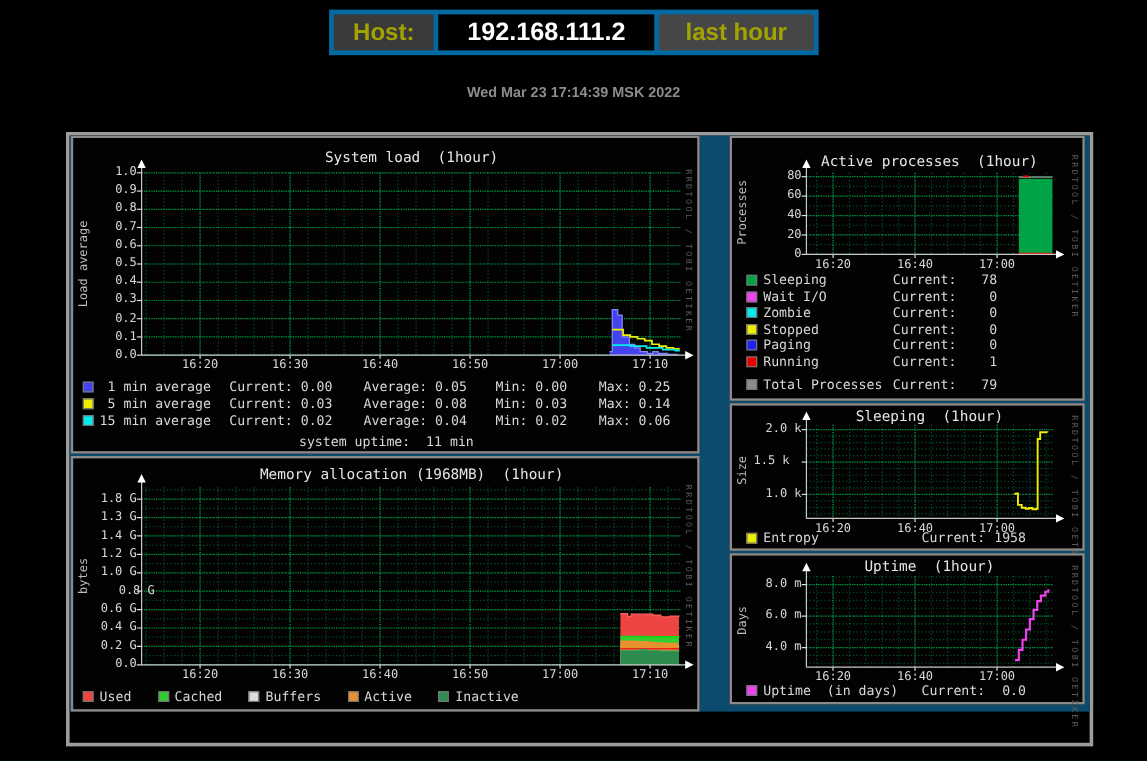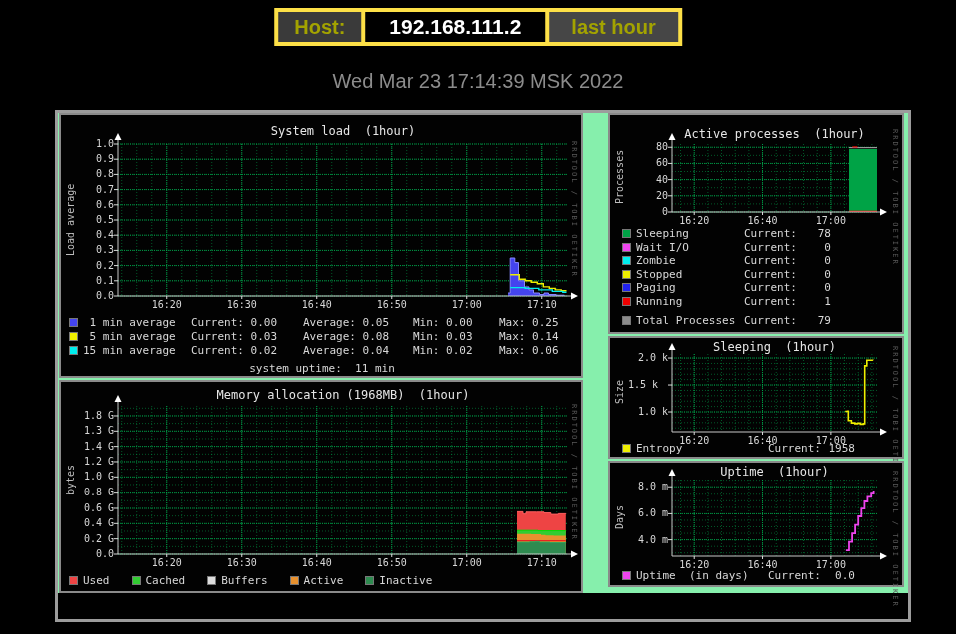--- a/index.html
+++ b/index.html
@@ -2,35 +2,35 @@
 <html><head>
 <meta charset="utf-8">
 <style>
   html,body{margin:0;padding:0;}
   body{width:956px;height:634px;background:#000;position:relative;overflow:hidden;
        font-family:"Liberation Sans",sans-serif;}
   *{box-sizing:border-box;}
 
   
   .hostbar{position:absolute;top:8px;left:50%;transform:translateX(-50%);
-           display:flex;background:#fde047;padding:4px;gap:4px;}
+           display:flex;background:#0369a1;padding:4px;gap:4px;}
   .hb-cell{display:flex;align-items:center;font-weight:bold;white-space:pre;}
   .hb-label{background:#3A3A3A;color:#A3A300;font-size:20px;padding:3px 16px;}
   .hb-ip{background:#000;color:#FFFFFF;font-size:21px;padding:3px 24px;}
   .hb-range{background:#464646;color:#A3A300;font-size:20px;padding:3px 22px;}
 
   .date{position:absolute;top:70px;left:0;width:100%;text-align:center;
-        color:#8C8C8C;font-weight:normal;font-size:20px;}
+        color:#8C8C8C;font-weight:bold;font-size:12px;}
 
   
   .section{position:absolute;left:55px;top:110px;width:856px;height:512px;
            border:3px solid #9C9C9C;background:#000;}
   .section-title{height:26px;line-height:26px;background:#2E2E2E;color:#A3A300;
                  font-weight:bold;font-size:15px;padding-left:10px;}
-  .content{position:relative;width:100%;height:480px;background:#86efac;padding-left:28px;}
+  .content{position:relative;width:100%;height:480px;background:#0c4a6e;padding-left:28px;}
 
   
   .panel{position:absolute;background:#020202;border:2px solid #8A8A8A;}
   #p-load{left:1px;top:0;width:524px;height:265px;}
   #p-mem {left:1px;top:267px;width:524px;height:213px;}
   #p-proc{left:550px;top:0;width:296px;height:221px;}
   #p-ent {left:550px;top:223px;width:296px;height:123px;}
   #p-up  {left:550px;top:348px;width:296px;height:126px;}
 
   .gtitle{position:absolute;text-align:center;color:#E6E6E6;white-space:pre;
@@ -305,21 +305,21 @@
             <line x1="423.75" y1="148" x2="423.75" y2="151" stroke="#DDDDDD"></line>
             <polygon points="0,-11 -3.5,-4 3.5,-4" fill="#FFFFFF"></polygon>
             <polygon points="460,148 453,144.5 453,151.5" fill="#FFFFFF"></polygon>
           </svg></div>
       <div class="legend"><div class="litem"><span class="sw" style="background: rgb(238, 68, 68);"></span><span class="llab2">Used</span></div><div class="litem"><span class="sw" style="background: rgb(51, 204, 51);"></span><span class="llab2">Cached</span></div><div class="litem"><span class="sw" style="background: rgb(221, 221, 221);"></span><span class="llab2">Buffers</span></div><div class="litem"><span class="sw" style="background: rgb(232, 145, 46);"></span><span class="llab2">Active</span></div><div class="litem"><span class="sw" style="background: rgb(46, 139, 80);"></span><span class="llab2">Inactive</span></div></div>
       <div class="wm">RRDTOOL / TOBI OETIKER</div>
     <div class="tick ty" style="left: 9px; top: 166px;">0.0</div>
         <div class="tick ty" style="left: 9px; top: 150.663px;">0.2 G</div>
         <div class="tick ty" style="left: 9px; top: 135.326px;">0.4 G</div>
         <div class="tick ty" style="left: 9px; top: 119.99px;">0.6 G</div>
-        <div class="tick ty" style="left: 9px; top: 104.653px; font-family: Liberation Mono, monospace;">0.8 G</div>
+        <div class="tick ty" style="left: 24px; top: 104.653px;">0.8 G</div>
         <div class="tick ty" style="left: 9px; top: 89.3161px;">1.0 G</div>
         <div class="tick ty" style="left: 9px; top: 73.9793px;">1.2 G</div>
         <div class="tick ty" style="left: 9px; top: 58.6425px;">1.4 G</div>
         <div class="tick ty" style="left: 9px; top: 43.3057px;">1.3 G</div>
         <div class="tick ty" style="left: 9px; top: 27.9689px;">1.8 G</div>
         <div class="tick tx" style="left: 79.75px; top: 175px;">16:20</div>
         <div class="tick tx" style="left: 154.75px; top: 175px;">16:30</div>
         <div class="tick tx" style="left: 229.75px; top: 175px;">16:40</div>
         <div class="tick tx" style="left: 304.75px; top: 175px;">16:50</div>
         <div class="tick tx" style="left: 379.75px; top: 175px;">17:00</div>

